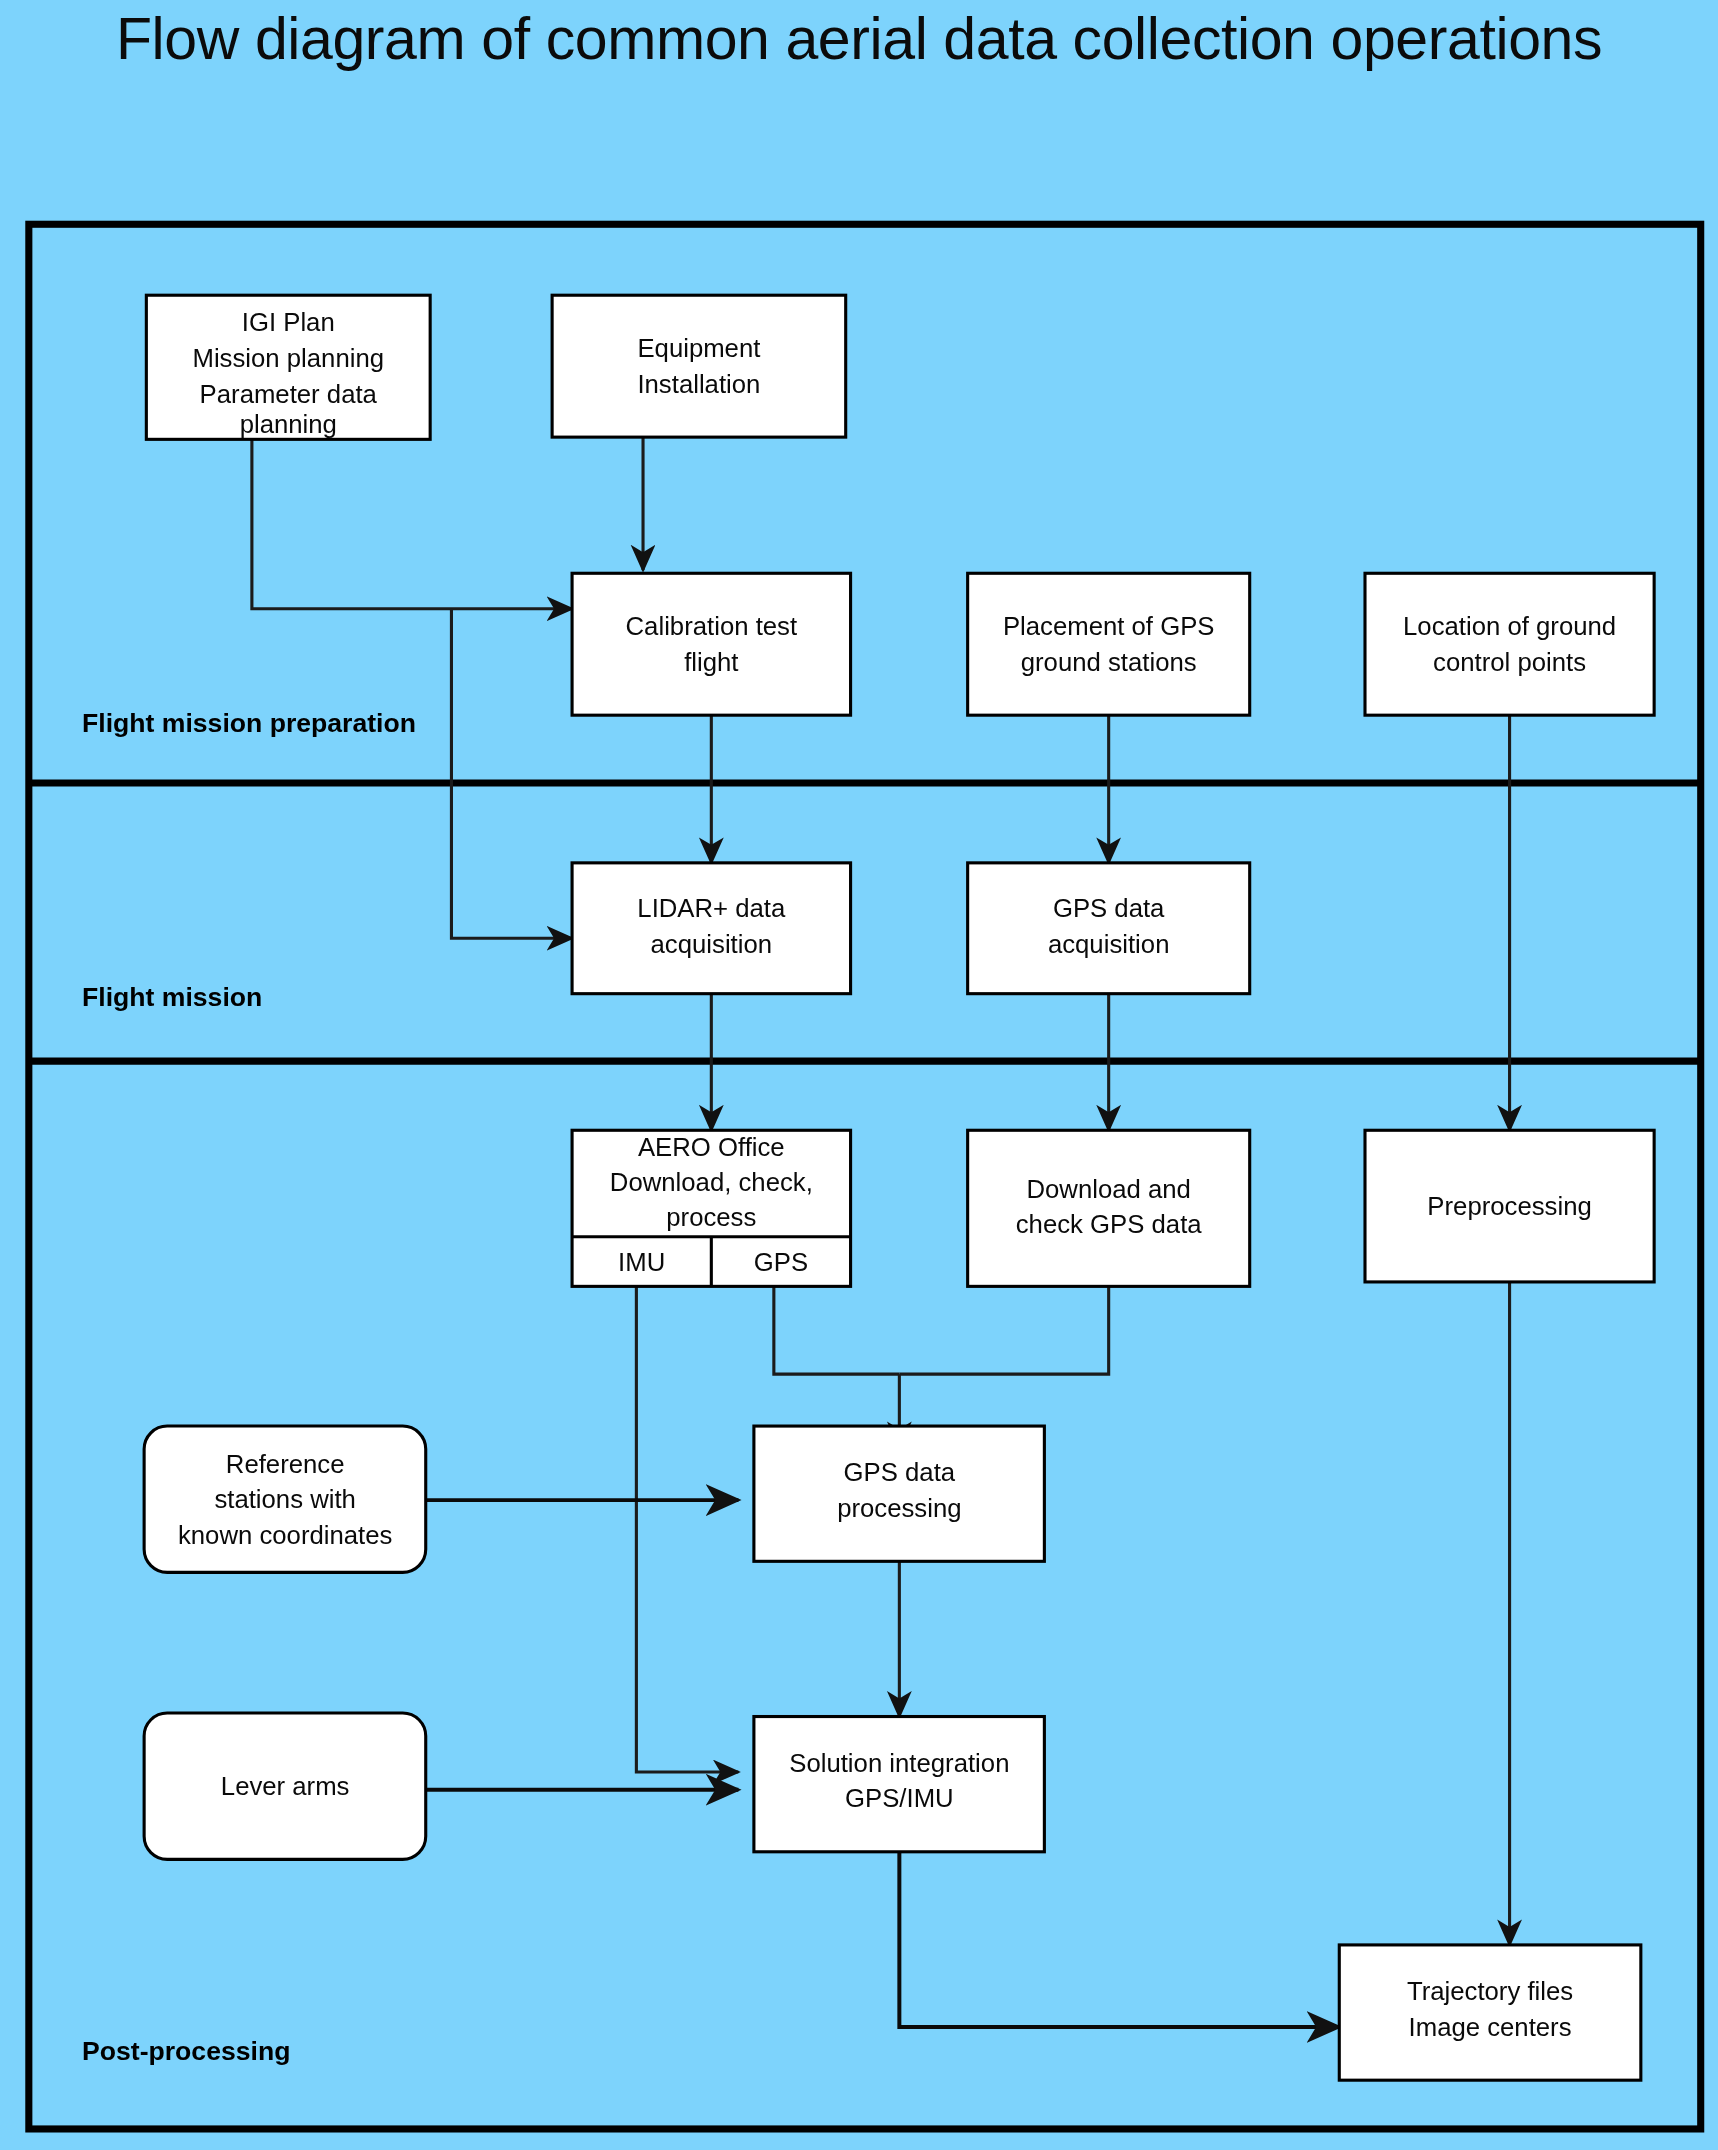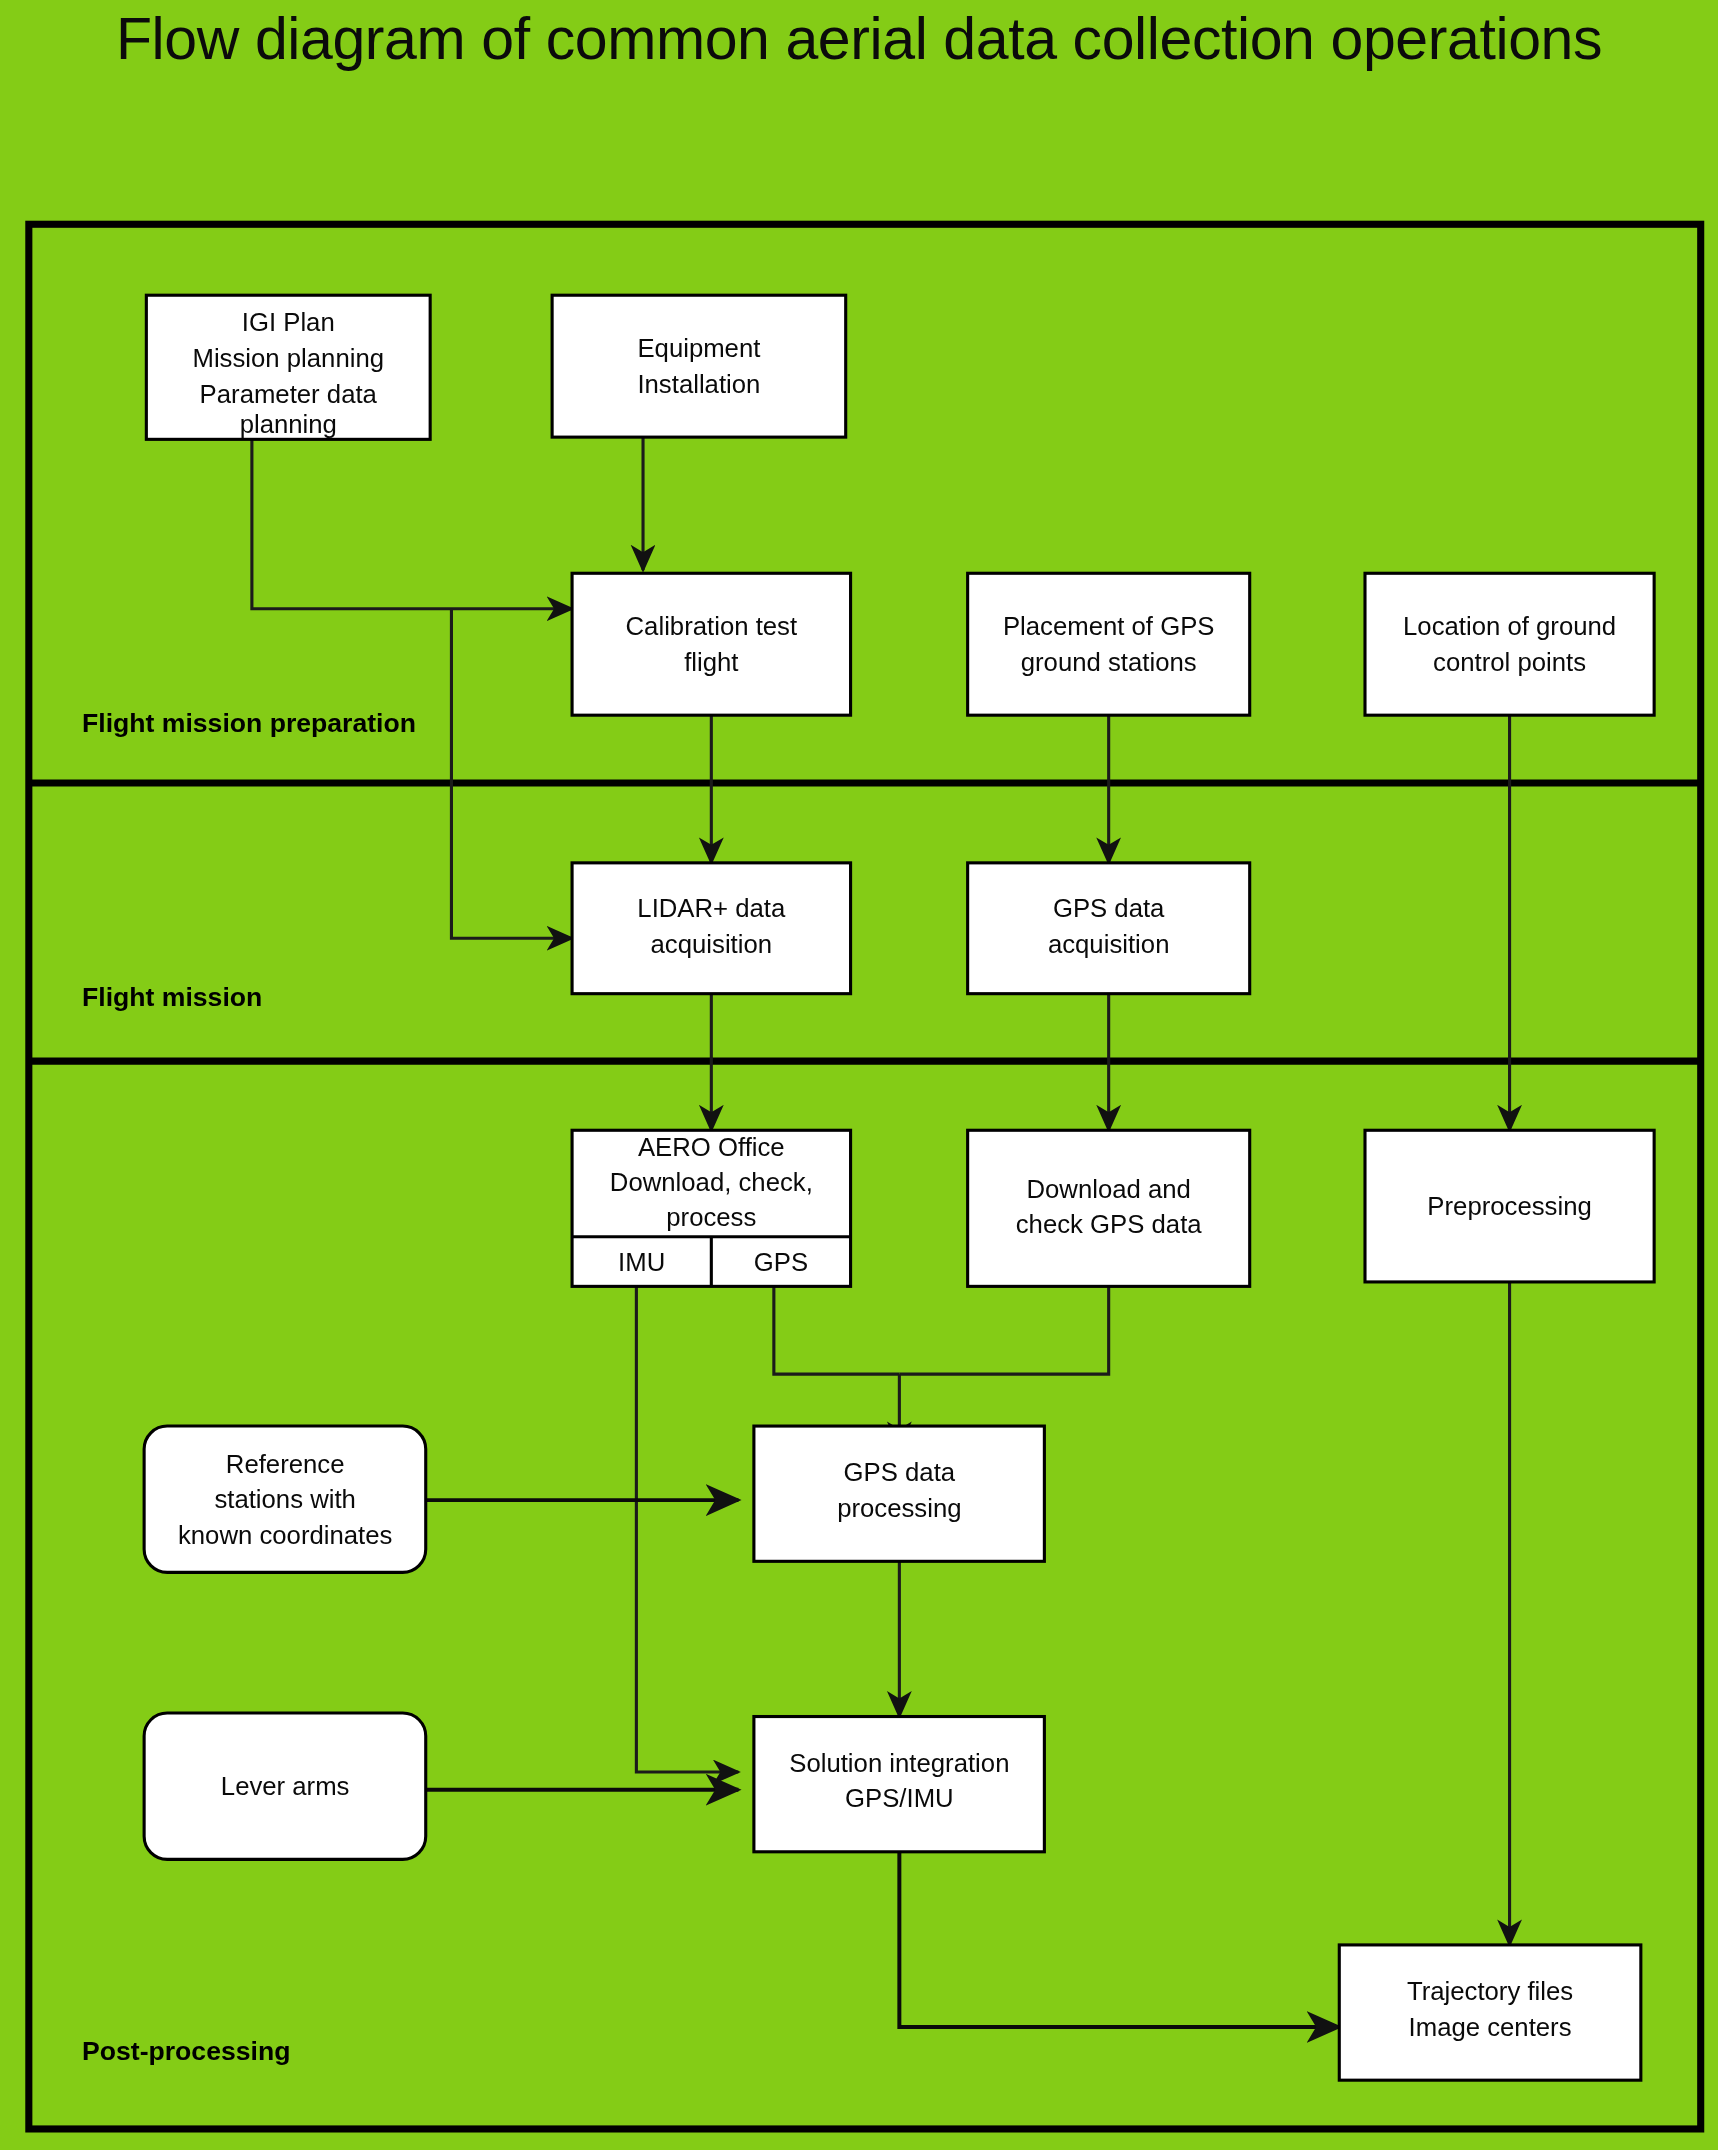--- a/index.html
+++ b/index.html
@@ -1,17 +1,17 @@
 <!DOCTYPE html>
 <html style="font-size:7px"><head>
 <meta charset="utf-8">
 <style>
   html,body{margin:0;padding:0;background:#ffffff;}
   body{width:1718px;height:2151px;font-family:"Liberation Sans",sans-serif;color:#000;}
-  #root{position:relative;width:1718px;height:2151px;overflow:hidden;background:#84cc16;}
+  #root{position:relative;width:1718px;height:2151px;overflow:hidden;background:#7dd3fc;}
   #title{
     position:absolute;left:0;top:4.4px;width:1718px;
     text-align:center;font-size:59px;line-height:1.22;font-weight:400;
     letter-spacing:-0.4px;color:#0b0b0b;
   }
   svg#canvas{position:absolute;left:0;top:0;width:1718px;height:2151px;}
   .boxtext{
     font-family:"Liberation Sans",sans-serif;
     font-size:58px;fill:#0a0a0a;text-anchor:middle;
   }

